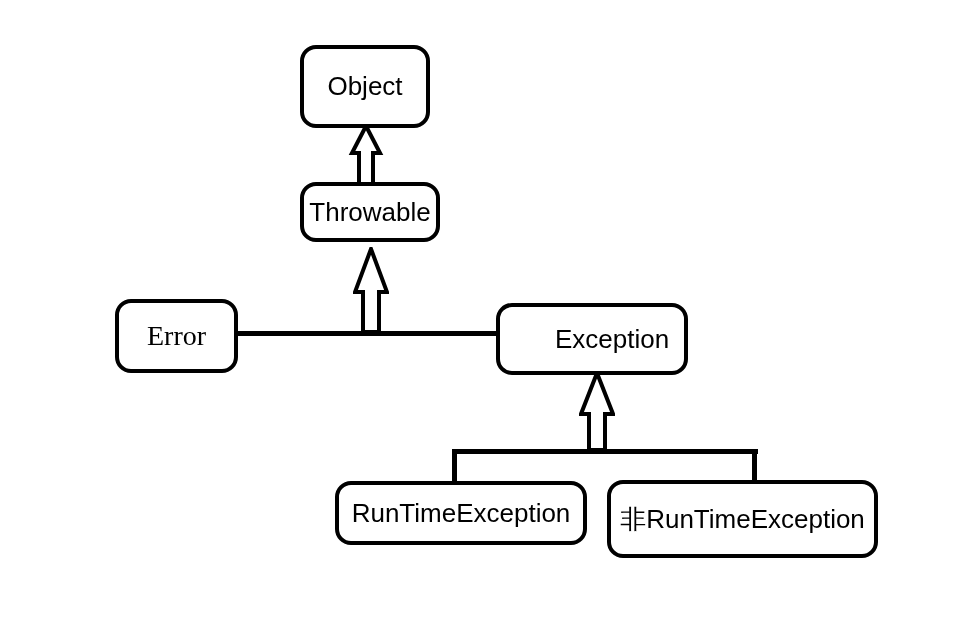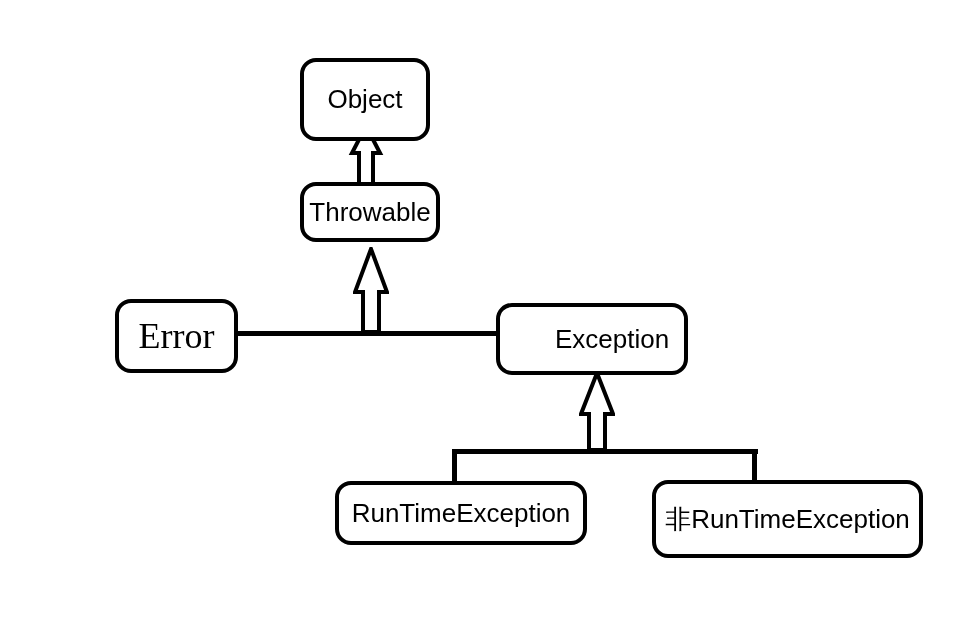--- a/index.html
+++ b/index.html
@@ -24,44 +24,44 @@
     display: flex;
     align-items: center;
     justify-content: center;
     color: #000000;
     font-size: 26px;
     white-space: nowrap;
     z-index: 3;
   }
   .node.serif {
     font-family: "Liberation Serif", serif;
-    font-size: 36px;
+    font-size: 28px;
   }
   .edge-line {
     position: absolute;
     background: #000000;
     z-index: 1;
   }
   .arrow {
     position: absolute;
     z-index: 2;
   }
   .arrow path {
     fill: #ffffff;
     stroke: #000000;
     stroke-width: 4;
     stroke-linejoin: miter;
   }
   
-  #node-object      { left: 300px; top: 45px;  width: 130px; height: 83px; margin-top: 13px; }
+  #node-object      { left: 300px; top: 45px;  width: 130px; height: 83px; }
   #node-throwable   { left: 300px; top: 182px; width: 140px; height: 60px; }
   #node-error       { left: 115px; top: 299px; width: 123px; height: 74px; }
   #node-exception   { left: 496px; top: 303px; width: 192px; height: 72px; padding-left: 40px; }
   #node-runtime     { left: 335px; top: 481px; width: 252px; height: 64px; }
-  #node-nonruntime  { left: 607px; top: 480px; width: 271px; height: 78px; margin-left: 45px; }
+  #node-nonruntime  { left: 607px; top: 480px; width: 271px; height: 78px; }
   
   #line-error-exception { left: 236px; top: 331px; width: 262px; height: 5px; }
   #line-branch          { left: 452px; top: 449px; width: 306px; height: 5px; }
   #line-stub-left       { left: 452px; top: 449px; width: 5px;   height: 35px; }
   #line-stub-right      { left: 752px; top: 449px; width: 5px;   height: 34px; }
   
   #arrow-throwable-object  { left: 348px; top: 124px; }
   #arrow-junction-throwable{ left: 353px; top: 247px; }
   #arrow-branch-exception  { left: 579px; top: 371px; }
 </style>

